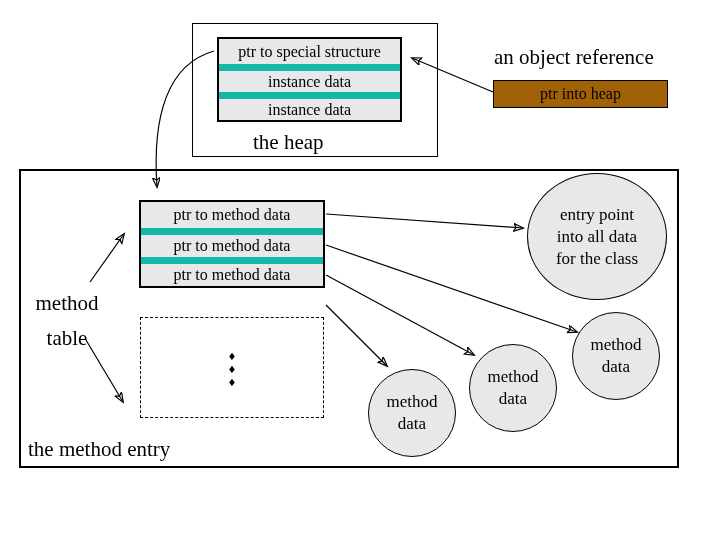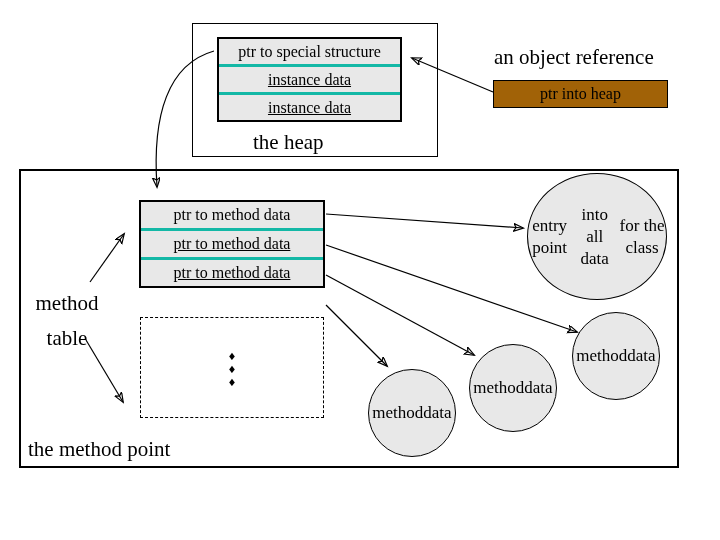--- a/index.html
+++ b/index.html
@@ -28,21 +28,21 @@
   .heap-cells   { left: 217px; top: 37px;  width: 185px; }
   .method-cells { left: 139px; top: 200px; width: 186px; }
 
   .cell {
     height: 26px;
     background: #e8e8e8;
     display: flex; align-items: center; justify-content: center;
     font-size: 16px;
     white-space: nowrap;
   }
-  .cell + .cell { height: 29px; border-top: 3px solid #14b8a6; text-decoration: underline; }
+  .cell + .cell { height: 29px; border-top: 7px solid #14b8a6; }
   .heap-cells .cell { height: 25px; }
   .heap-cells .cell + .cell { height: 28px; }
 
   .dashed-box {
     position: absolute;
     left: 140px; top: 317px; width: 184px; height: 101px;
     border: 1.5px dashed #000;
     background: #ffffff;
   }
   .v-ellipsis {
@@ -67,21 +67,21 @@
     left: 493px; top: 80px; width: 175px; height: 28px;
     background: #a16207; border: 1.5px solid #000;
     display: flex; align-items: center; justify-content: center;
     font-size: 16px;
   }
 
   .circle {
     position: absolute;
     border: 1.5px solid #000; border-radius: 50%;
     background: #e8e8e8;
-    display: flex; 
+    display: flex; flex-direction: column;
     align-items: center; justify-content: center;
     text-align: center;
     font-size: 17px; line-height: 22px;
   }
   .entry-circle { left: 527px; top: 173px; width: 140px; height: 127px; }
   .md-circle    { width: 88px; height: 88px; }
   .md-circle-1  { left: 368px; top: 369px; }
   .md-circle-2  { left: 469px; top: 344px; }
   .md-circle-3  { left: 572px; top: 312px; }
 
@@ -116,21 +116,21 @@
     <div class="cell">ptr to method data</div>
     <div class="cell">ptr to method data</div>
   </div>
   <div class="dashed-box"></div>
   <div class="v-ellipsis">
     <span>♦</span>
     <span>♦</span>
     <span>♦</span>
   </div>
   <div class="big-label lbl-method-table">method table</div>
-  <div class="big-label lbl-method-area">the method point</div>
+  <div class="big-label lbl-method-area">the method entry</div>
 
   <div class="circle entry-circle">
     <div>entry point</div>
     <div>into all data</div>
     <div>for the class</div>
   </div>
 
   <div class="circle md-circle md-circle-1">
     <div>method</div>
     <div>data</div>

